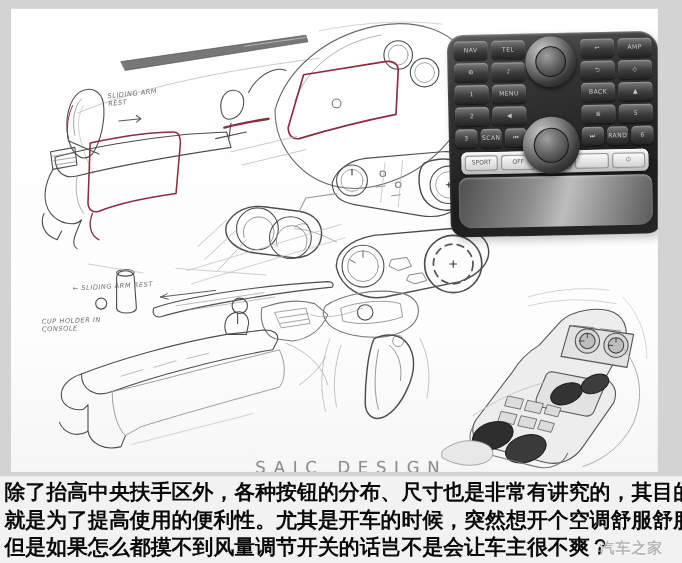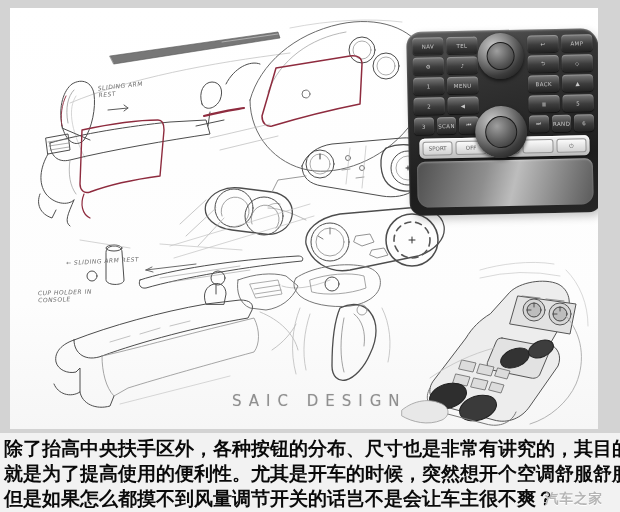--- a/index.html
+++ b/index.html
@@ -18,21 +18,21 @@
   
   .scribble{
     position:absolute; font-size:6px; line-height:7px; color:#6d6d6d;
     font-style:italic; letter-spacing:.5px; transform:rotate(-6deg);
     width:46px;
   }
   .scribble.s2{transform:rotate(-3deg); width:80px;}
   .scribble.s3{transform:rotate(-2deg); width:78px;}
   
   .brand{
-    position:absolute; left:222px; top:384px; font-size:15px; color:#8f8f8f;
+    position:absolute; left:222px; top:408px; font-size:15px; color:#8f8f8f;
     letter-spacing:7px; font-weight:400; white-space:nowrap;
     text-shadow:0 0 1px rgba(140,140,140,.35);
   }
   
   .panel{
     position:absolute; left:398px; top:22px; width:192px; height:184px;
     transform:rotate(-1.2deg);
     background:linear-gradient(168deg,#5c5c5c 0%,#343434 26%,#1d1d1d 72%,#262626 100%);
     border-radius:15px 18px 13px 13px;
     box-shadow:inset 0 1px 2px rgba(255,255,255,.35), 3px 4px 8px rgba(0,0,0,.22);

